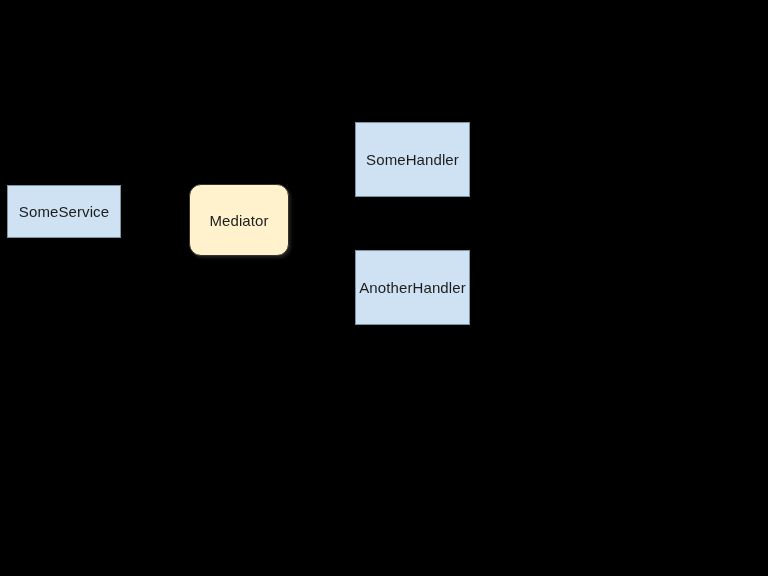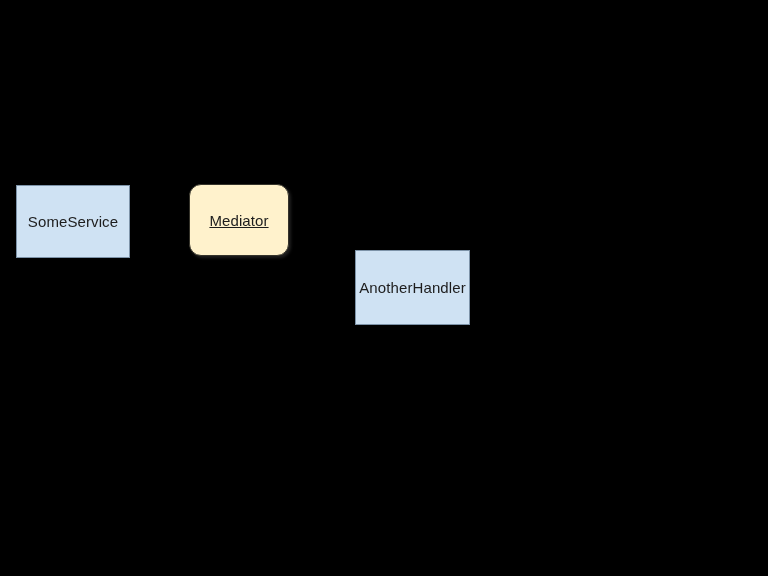--- a/index.html
+++ b/index.html
@@ -28,39 +28,41 @@
   }
   .node.rect {
     background: #cfe2f3;
     border: 1px solid #7d93a8;
   }
   .node.rounded {
     background: #fff2cc;
     border: 1.5px solid #35332a;
     border-radius: 12px;
     box-shadow: 2px 2px 3px rgba(90, 90, 90, 0.35);
-    text-decoration: underline;
   }
   
-  #node-someservice   { left:   16px; top: 185px; width: 114px; height: 73px; text-align: center; }
+  #node-someservice   { left:   7px; top: 185px; width: 114px; height: 53px; text-align: center; }
   #node-mediator      { left: 189px; top: 184px; width: 100px; height: 72px; }
   #node-somehandler   { left: 355px; top: 122px; width: 115px; height: 75px; }
   #node-anotherhandler{ left: 355px; top: 250px; width: 115px; height: 75px; justify-content: center; }
 </style>
 </head>
 <body>
 
 <div class="stage">
 
   <div id="node-someservice" class="node rect">
     <span>SomeService</span>
   </div>
 
   <div id="node-mediator" class="node rounded">
     <span>Mediator</span>
   </div>
 
+  <div id="node-somehandler" class="node rect">
+    <span>SomeHandler</span>
+  </div>
 
   <div id="node-anotherhandler" class="node rect">
     <span>AnotherHandler</span>
   </div>
 
 </div>
 
 </body></html>

